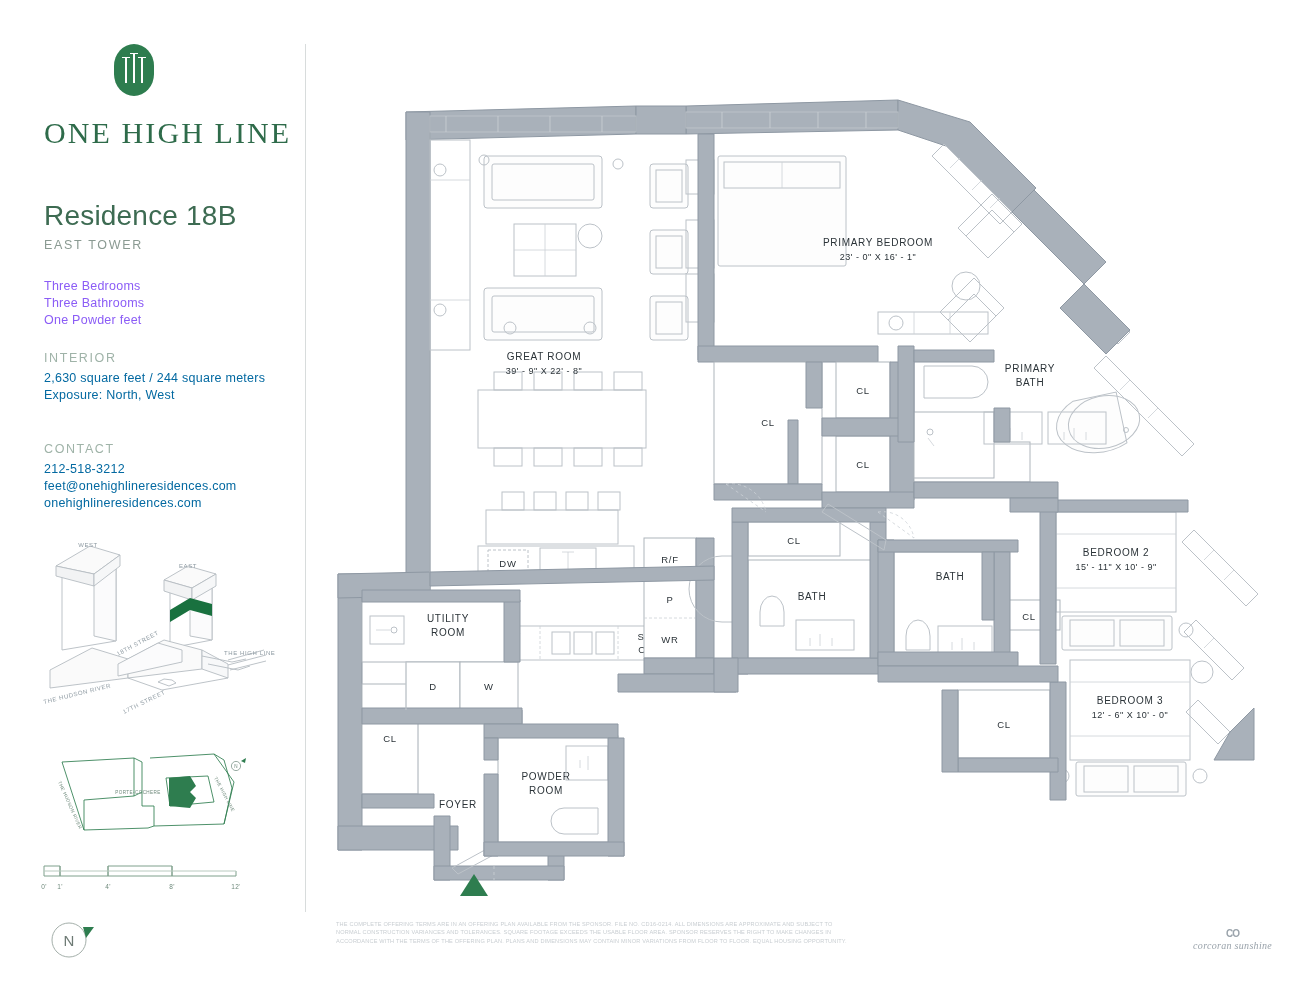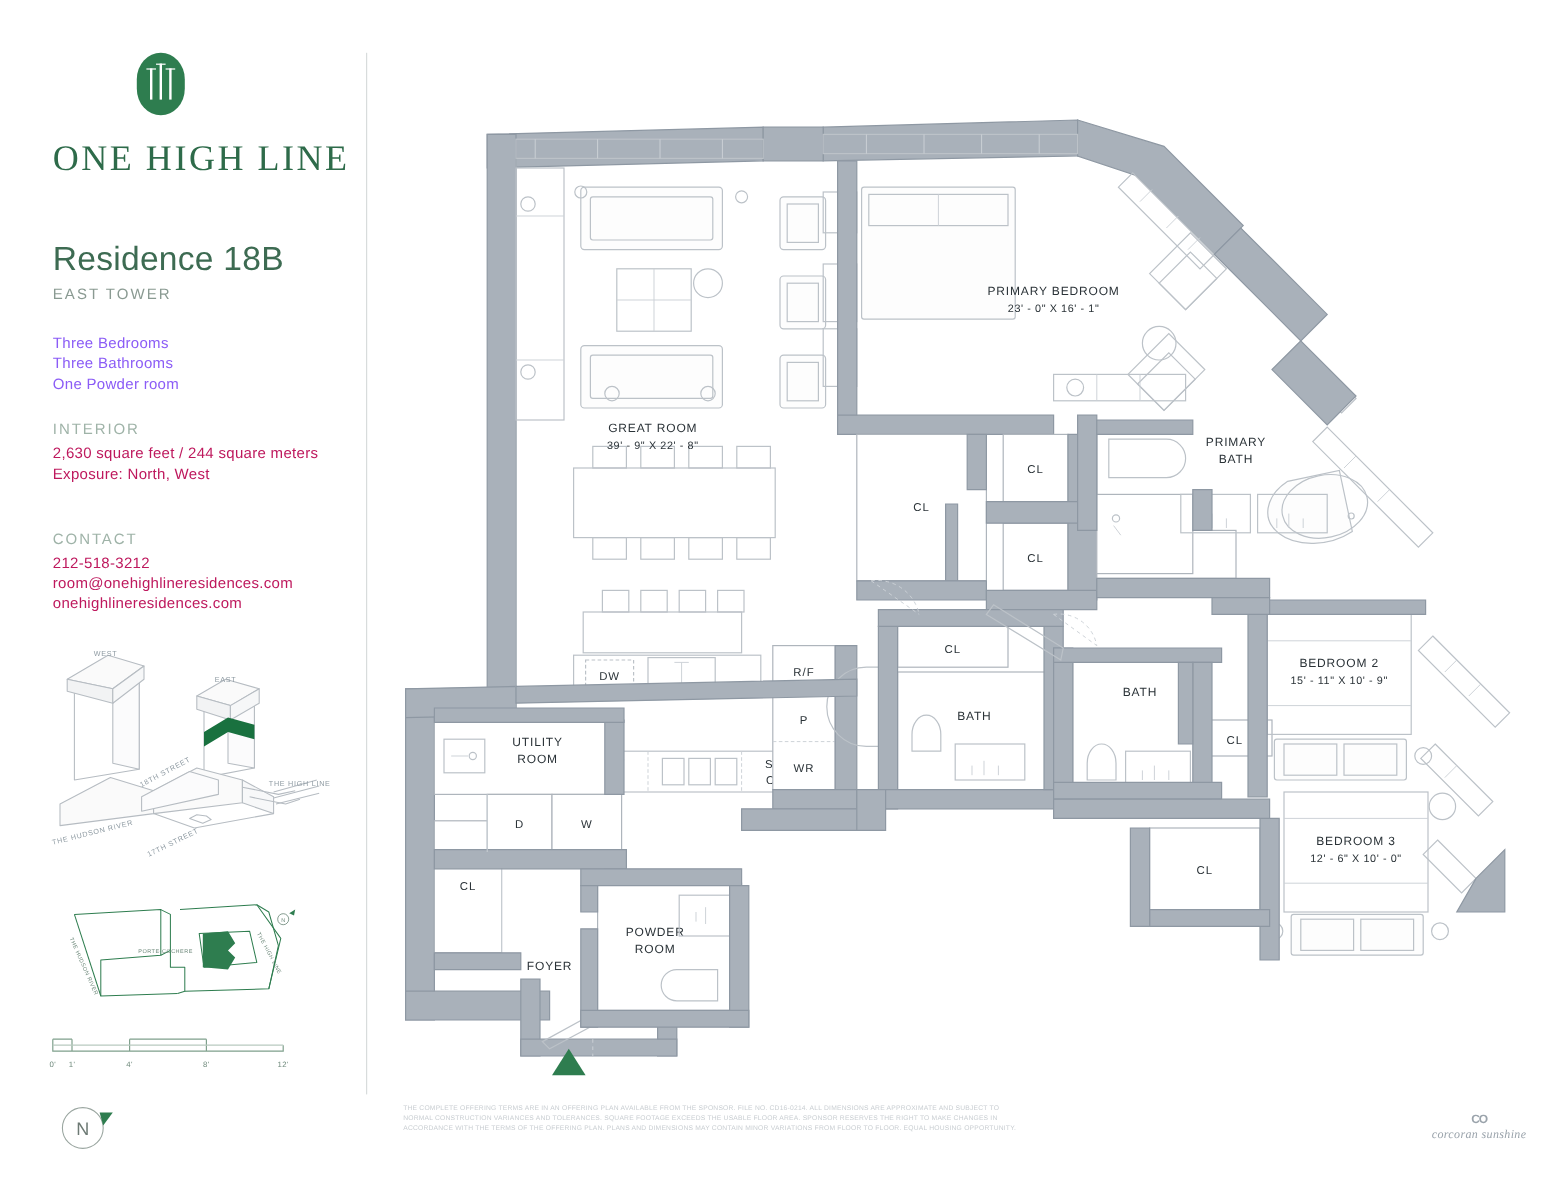--- a/index.html
+++ b/index.html
@@ -79,21 +79,21 @@
   .sec-head {
     margin-top: 22px;
     font-size: 12.5px;
     letter-spacing: 1.6px;
     color: #9fb3a8;
   }
   .sec-body {
     margin-top: 5px;
     font-size: 12.5px;
     line-height: 17px;
-    color: #be185d;
+    color: #0369a1;
     letter-spacing: 0.25px;
   }
   .contact-head { margin-top: 38px; }
 
   
   #massing { position: absolute; left: 32px; top: 528px; width: 250px; height: 190px; }
   #siteplan { position: absolute; left: 38px; top: 748px; width: 230px; height: 105px; }
   #scalebar { position: absolute; left: 40px; top: 858px; width: 200px; height: 38px; }
   #compass  { position: absolute; left: 44px; top: 912px; width: 80px; height: 56px; }
 
@@ -151,33 +151,33 @@
     </div>
 
     <div class="brand">ONE HIGH LINE</div>
 
     <div class="residence">Residence 18B</div>
     <div class="tower">EAST TOWER</div>
 
     <div class="spec-list">
       <div>Three Bedrooms</div>
       <div>Three Bathrooms</div>
-      <div>One Powder room</div>
+      <div>One Powder feet</div>
     </div>
 
     <div class="sec-head">INTERIOR</div>
     <div class="sec-body">
       <div>2,630 square feet / 244 square meters</div>
       <div>Exposure: North, West</div>
     </div>
 
     <div class="sec-head contact-head">CONTACT</div>
     <div class="sec-body">
       <div>212-518-3212</div>
-      <div>room@onehighlineresidences.com</div>
+      <div>feet@onehighlineresidences.com</div>
       <div>onehighlineresidences.com</div>
     </div>
   </div>
 
   <div id="divider"></div>
 
   <svg id="massing" viewBox="0 0 250 190">
     <g fill="none" stroke="#b6bcc2" stroke-width="0.9" stroke-linejoin="round">
 
       <path d="M30 122 L30 47 L62 27 L84 34 L84 113 Z"></path>

